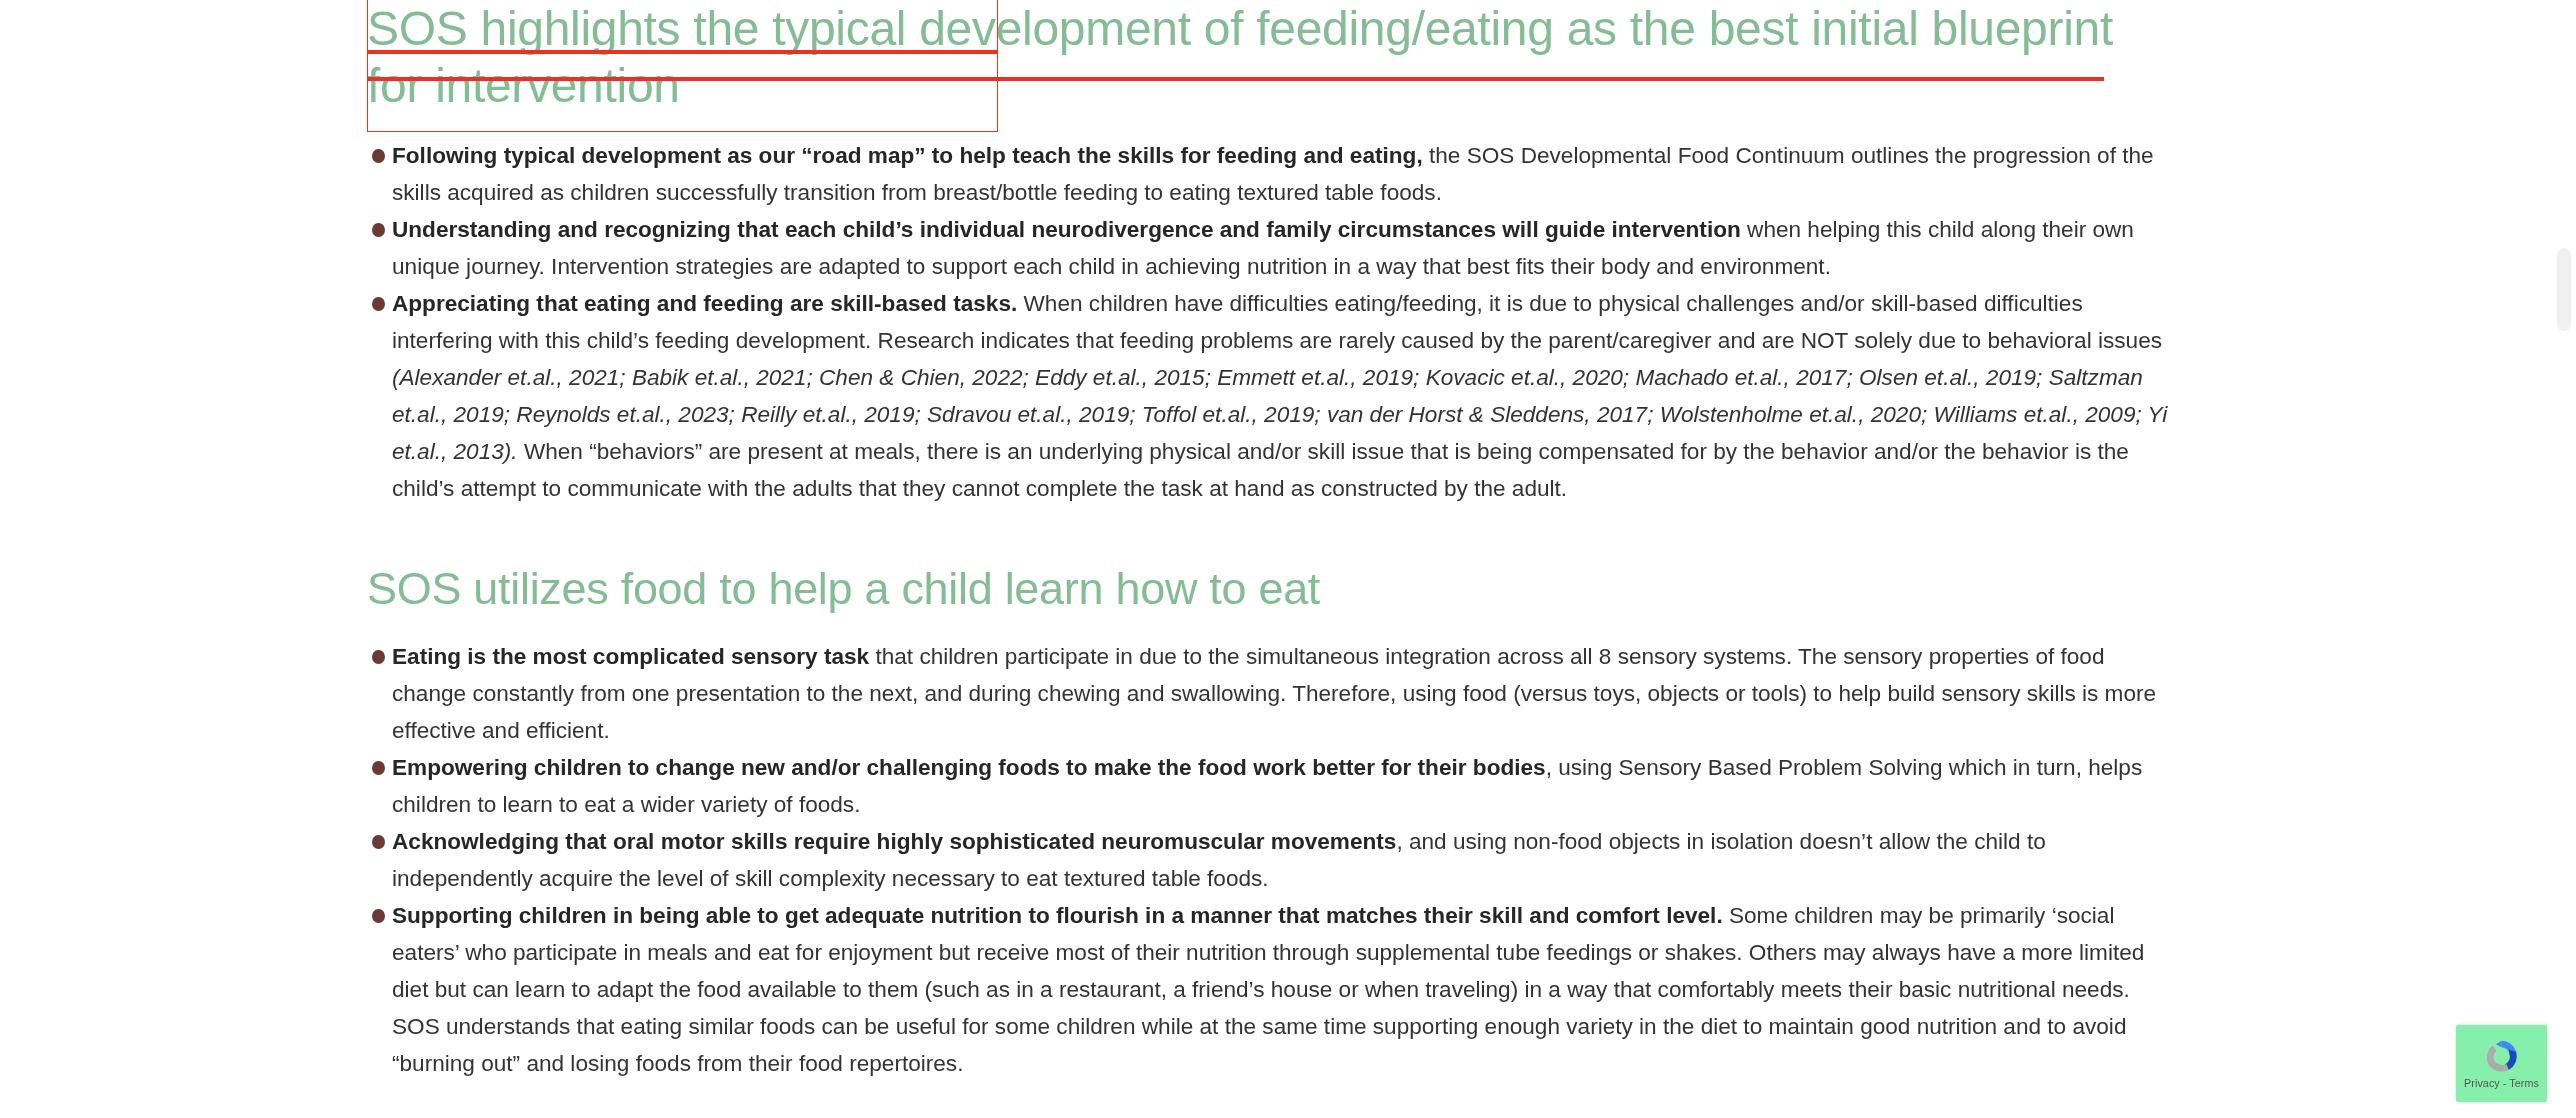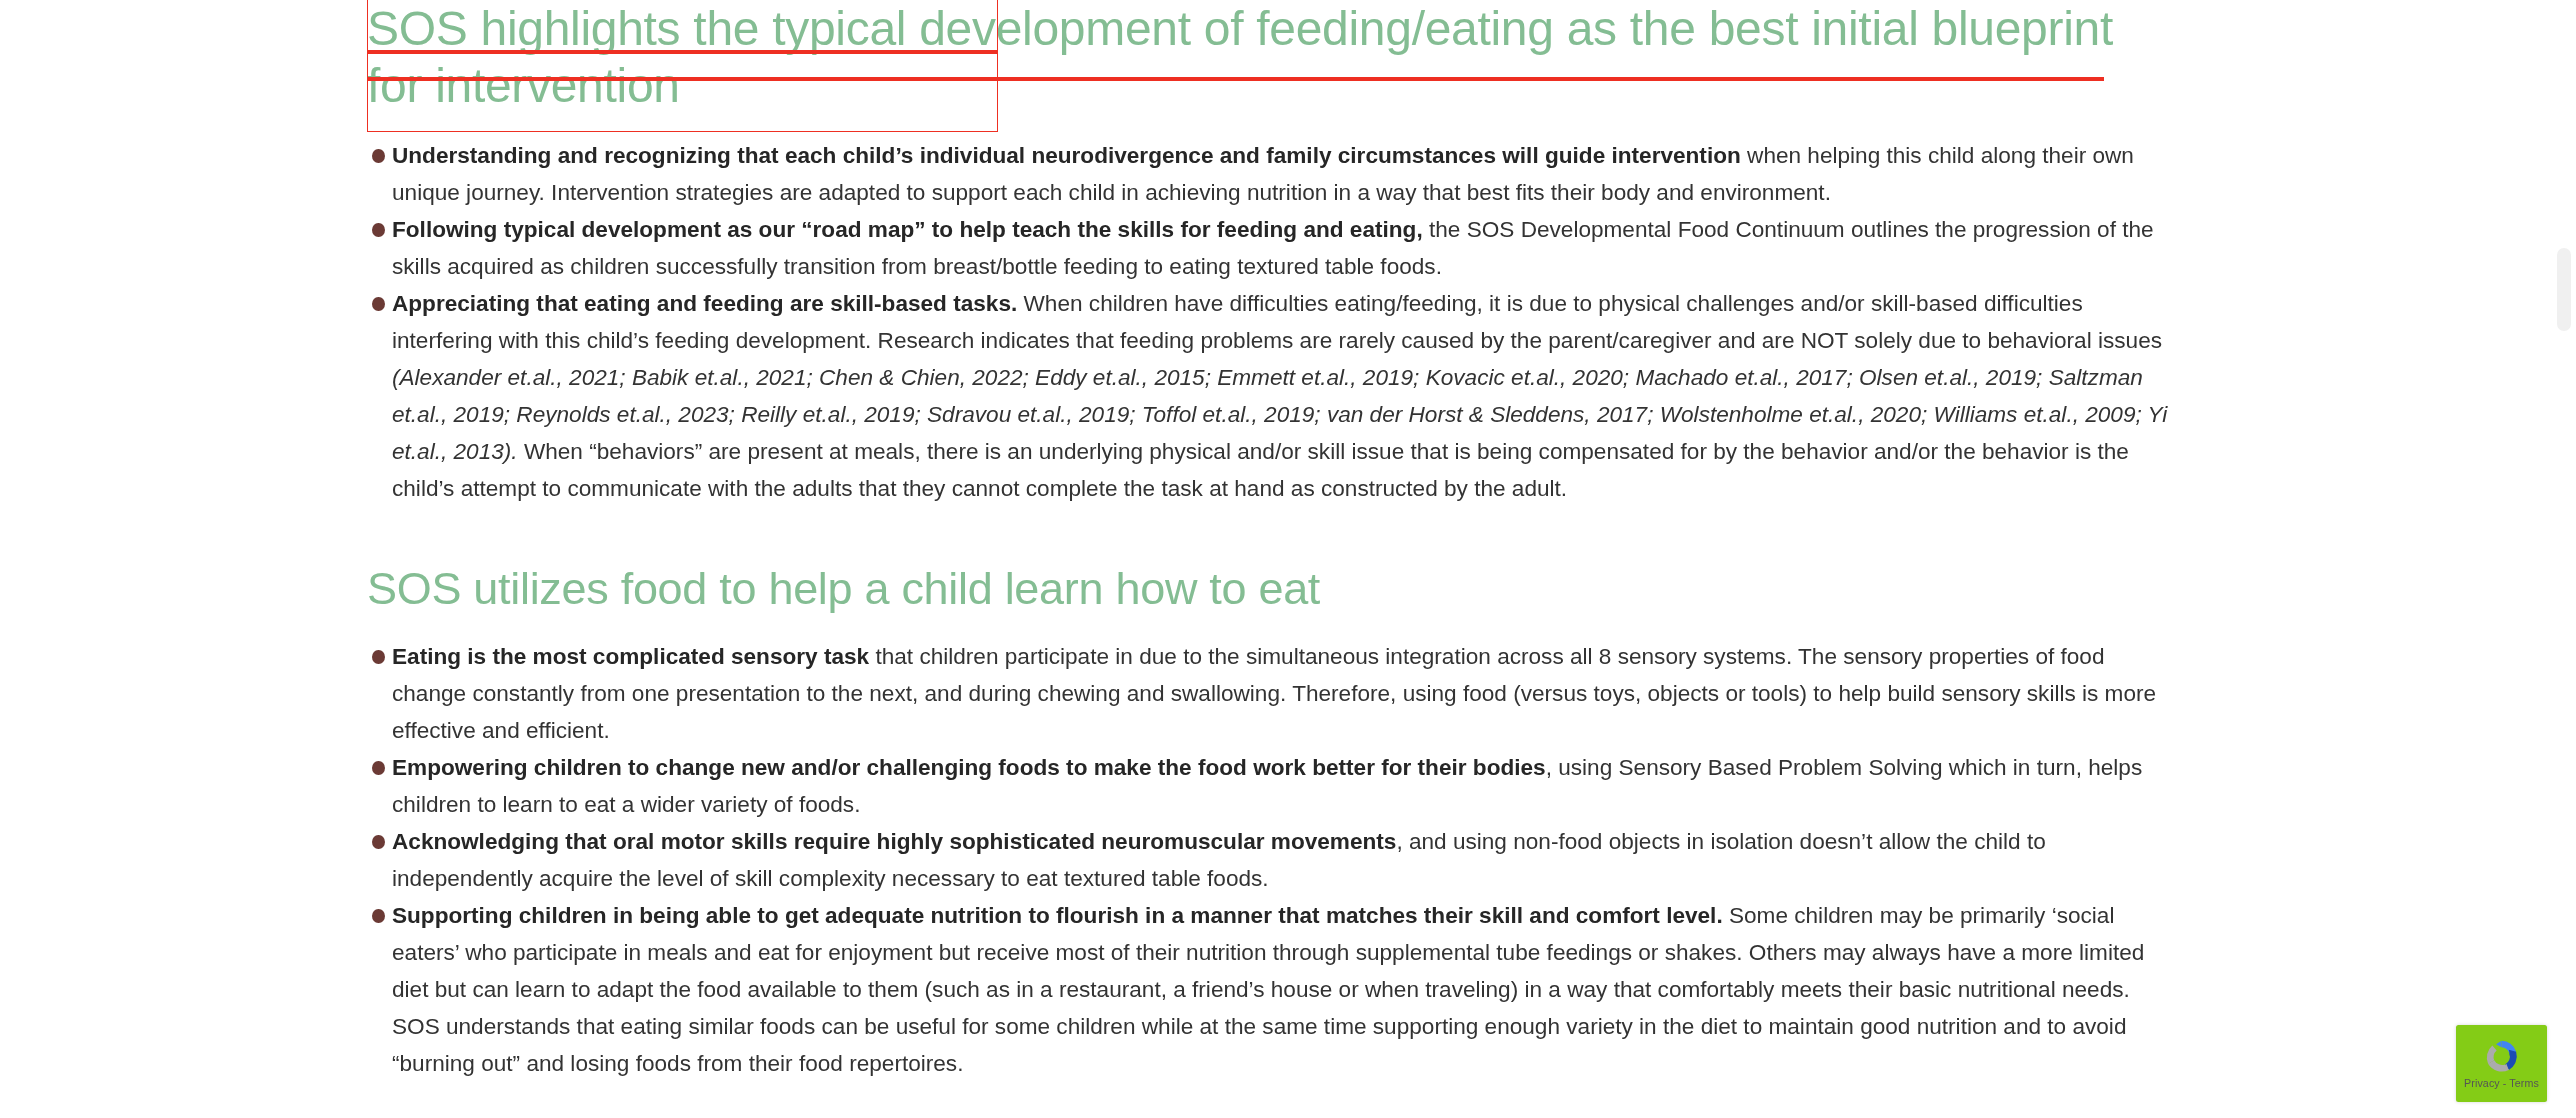--- a/index.html
+++ b/index.html
@@ -135,21 +135,21 @@
     background: #f0f0f0;
   }
 
   
   .recaptcha {
     position: absolute;
     right: 29px;
     bottom: 16.4px;
     width: 91px;
     height: 77px;
-    background: #84cc16;
+    background: #86efac;
     border-radius: 2.5px;
     box-shadow: 0 0 3.8px rgba(0,0,0,0.16);
     display: flex;
     flex-direction: column;
     align-items: center;
     justify-content: center;
   }
   .recaptcha .rc-logo {
     width: 39px;
     height: 39px;
@@ -171,26 +171,26 @@
   <div class="content">
 
     <h1 class="section-heading">SOS highlights the typical development of feeding/eating as the best initial blueprint for intervention</h1>
 
     <div class="heading-gap-bottom"></div>
 
     <ul class="bullets">
 
       <li>
         <span class="dot"></span>
+        <b>Following typical development as our “road map” to help teach the skills for feeding and eating,</b><span> the SOS Developmental Food Continuum outlines the progression of the skills acquired as children successfully transition from breast/bottle feeding to eating textured table foods.</span>
+      </li>
+
+      <li>
+        <span class="dot"></span>
         <b>Understanding and recognizing that each child’s individual neurodivergence and family circumstances will guide intervention</b><span> when helping this child along their own unique journey. Intervention strategies are adapted to support each child in achieving nutrition in a way that best fits their body and environment.</span>
-      </li>
-
-      <li>
-        <span class="dot"></span>
-        <b>Following typical development as our “road map” to help teach the skills for feeding and eating,</b><span> the SOS Developmental Food Continuum outlines the progression of the skills acquired as children successfully transition from breast/bottle feeding to eating textured table foods.</span>
       </li>
 
       <li>
         <span class="dot"></span>
         <b>Appreciating that eating and feeding are skill-based tasks.</b><span> When children have difficulties eating/feeding, it is due to physical challenges and/or skill-based difficulties interfering with this child’s feeding development. Research indicates that feeding problems are rarely caused by the parent/caregiver and are NOT solely due to behavioral issues </span><i>(Alexander et.al., 2021; Babik et.al., 2021; Chen &amp; Chien, 2022; Eddy et.al., 2015; Emmett et.al., 2019; Kovacic et.al., 2020; Machado et.al., 2017; Olsen et.al., 2019; Saltzman et.al., 2019; Reynolds et.al., 2023; Reilly et.al., 2019; Sdravou et.al., 2019; Toffol et.al., 2019; van der Horst &amp; Sleddens, 2017; Wolstenholme et.al., 2020; Williams et.al., 2009; Yi et.al., 2013).</i><span> When “behaviors” are present at meals, there is an underlying physical and/or skill issue that is being compensated for by the behavior and/or the behavior is the child’s attempt to communicate with the adults that they cannot complete the task at hand as constructed by the adult.</span>
       </li>
 
     </ul>
 
     <div class="heading-gap-top"></div>

